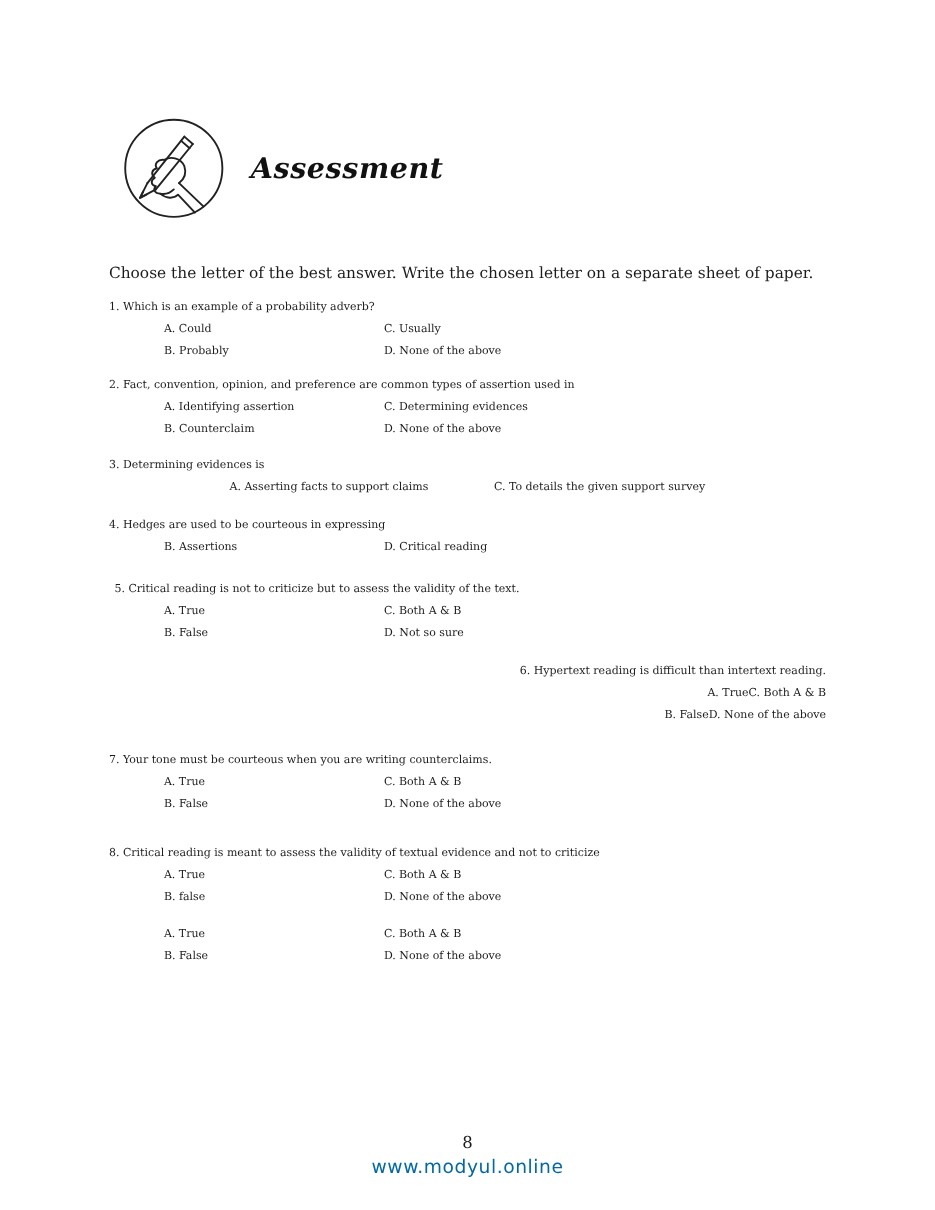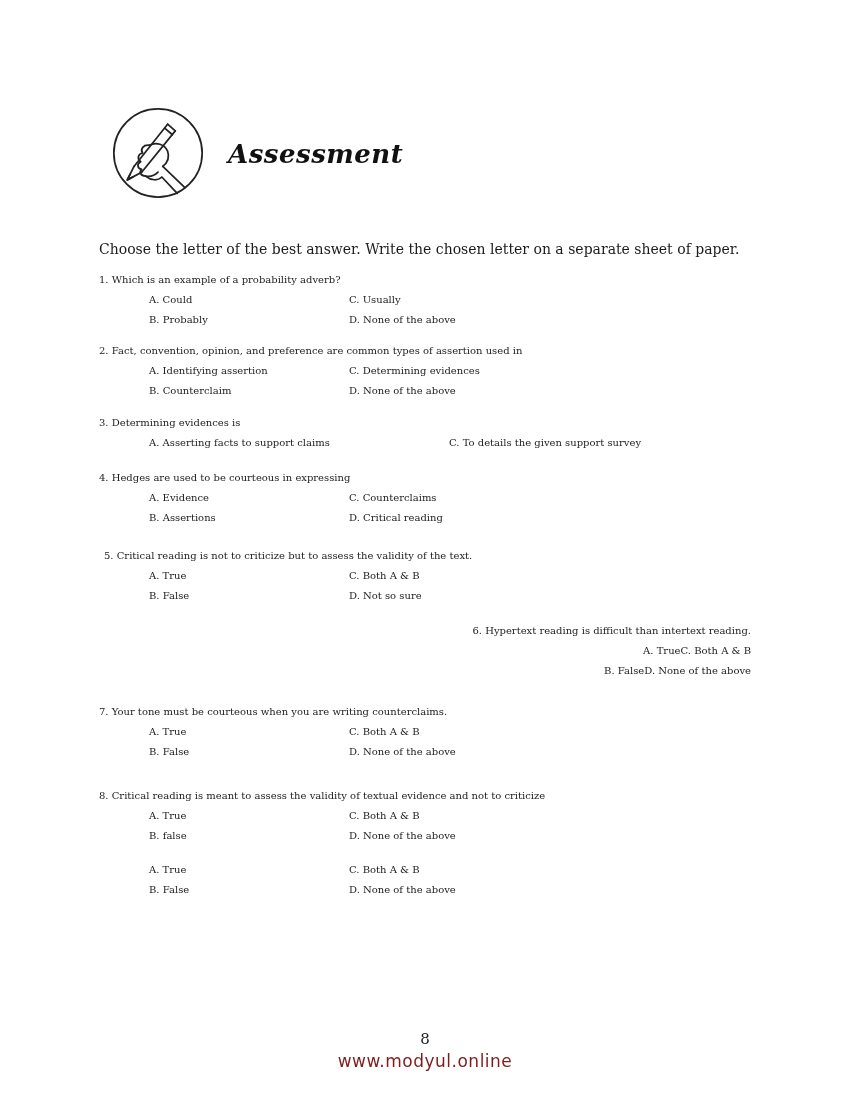--- a/index.html
+++ b/index.html
@@ -42,35 +42,35 @@
   .questions .question:nth-child(6) { margin-top: 15px; text-align: right; }
   .questions .question:nth-child(7) { margin-top: 21px; }
   .questions .question:nth-child(8) { margin-top: 24px; }
   .questions .question:nth-child(9) { margin-top: 14px; }
 
   .q-text { white-space: nowrap; }
   .indent-sm .q-text { padding-left: 5px; }
 
   .opt-row { padding-left: 50px; white-space: nowrap; }
   .opt-a { display: inline-block; width: 200px; }
-  .wide-a .opt-a { display: inline-block; width: 300px; }
+  .wide-a .opt-a { display: inline-block; width: 300px; text-align: center; }
 
   .u { text-decoration: underline; text-underline-offset: 2px; }
 
   
   .page-number {
     position: absolute; left: 0; top: 1030px; width: 850px;
     text-align: center; font-size: 15px; color: #1c1c1c;
   }
   .watermark {
     position: absolute; left: 0; top: 1051px; width: 850px;
     text-align: center;
     font-family: "DejaVu Sans", sans-serif;
     font-size: 17px; letter-spacing: 0.5px;
-    color: #7f1d1d;
+    color: #0369a1;
   }
 
   svg .ln { fill: none; stroke: #222; stroke-width: 1.8; stroke-linecap: round; stroke-linejoin: round; }
 </style>
 </head>
 <body>
 
 <div class="header-icon">
   <svg viewBox="0 0 100 100" width="96" height="96">
     <circle class="ln" cx="50" cy="50" r="46" stroke-width="2.2"></circle>
@@ -118,23 +118,20 @@
     <div class="question wide-a">
       <div class="q-text">3. Determining evidences is</div>
       <div class="opt-row">
         <span class="opt-a">A. Asserting facts to support claims</span><span>C. To details the given support survey</span>
       </div>
     </div>
 
     <div class="question">
       <div class="q-text">4. Hedges are used to be courteous in expressing</div>
       <div class="opt-row">
-        <span class="opt-a">A. Evidence</span><span>C. Counterclaims</span>
-      </div>
-      <div class="opt-row">
         <span class="opt-a">B. Assertions</span><span>D. Critical reading</span>
       </div>
     </div>
 
     <div class="question indent-sm">
       <div class="q-text">5. Critical reading is not to criticize but to assess the validity of the text.</div>
       <div class="opt-row">
         <span class="opt-a">A. True</span><span>C. Both A &amp; B</span>
       </div>
       <div class="opt-row">

